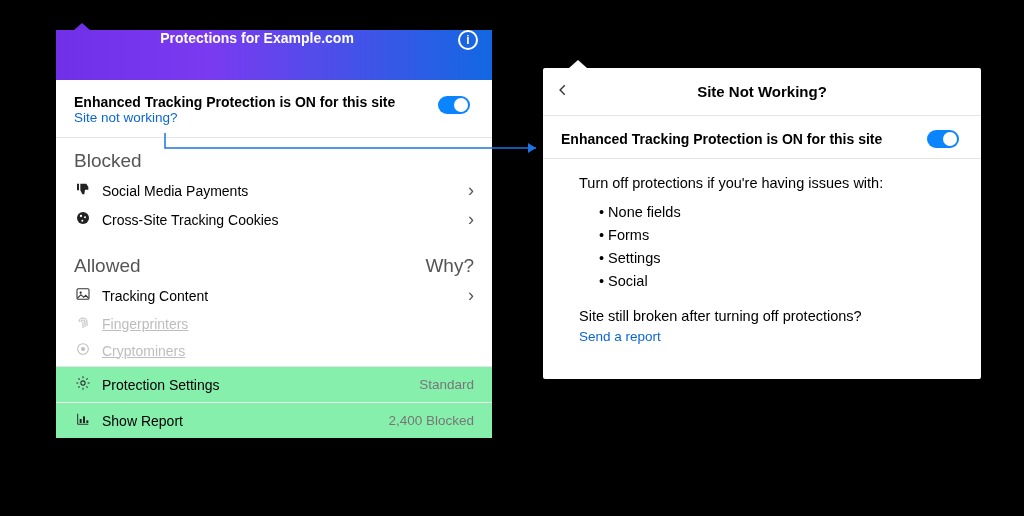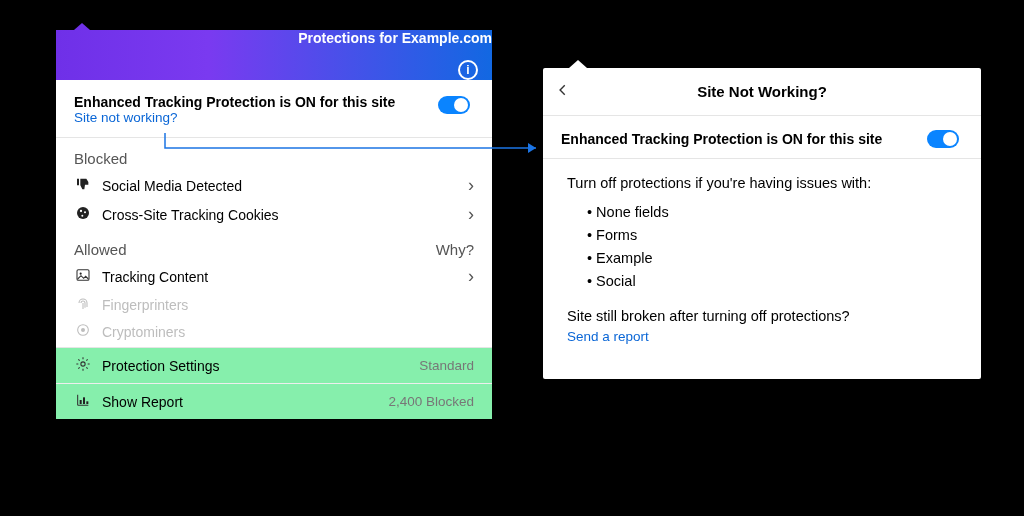--- a/index.html
+++ b/index.html
@@ -20,52 +20,51 @@
   
   #panel1 {
     left: 56px;
     top: 30px;
     width: 436px;
   }
   .p1-header {
     height: 50px;
     background: linear-gradient(90deg,#6f30e8 0%,#7a3af0 35%,#1268e2 100%);
     display: flex;
-    align-items: flex-end;
+    align-items: flex-start;
     color: #fff;
     font-weight: 600;
     font-size: 14px;
-    flex-direction: column;
   }
   .p1-header .title { flex: 1; text-align: center; }
   .p1-header .info-icon {
     width: 20px; height: 20px; border: 2px solid #fff; border-radius: 50%;
     display:flex; align-items:center; justify-content:center;
     font-size: 12px; margin-right: 14px;
   }
   .section { padding: 10px 18px; font-size: 14px; }
   .sec-top { display:flex; align-items:flex-start; border-bottom:1px solid #e5e5e5; padding-bottom:12px;}
   .sec-top .txt { flex:1; padding-top:4px;}
   .sec-top .etp { font-weight:600; font-size:14px;}
   .link { color:#0a66d6; cursor:pointer; font-size:13.5px; }
   .toggle {
     width: 32px; height: 18px; background:#0a84ff; border-radius: 10px;
     position: relative; flex-shrink:0; margin-top:6px; margin-right:4px;
   }
   .toggle::after{
     content:""; position:absolute; right:2px; top:2px; width:14px; height:14px;
     background:#fff; border-radius:50%;
   }
-  .catlabel { color:#555; font-size:15px; margin-top:4px; margin-bottom:4px; display:flex;}
+  .catlabel { color:#555; font-size:19px; margin-top:4px; margin-bottom:4px; display:flex;}
   .catlabel .why { margin-left:auto; color:#555; }
   .row { display:flex; align-items:center; padding:4px 0; cursor:pointer;}
   .row .icon { width:18px; text-align:center; margin-right:10px; color:#222; font-size:15px;}
   .row .label { flex:1; font-size:14px; }
   .row .chev { color:#555; font-size:18px; }
-  .muted .icon, .muted .label { color:#bdbdbd; }
+  .muted .icon, .muted .label { color:#bdbdbd;text-decoration:underline; }
   .footer { border-top:1px solid #e5e5e5; background:#86efac;}
   .footer .row { padding:8px 18px;}
   .footer .right { color:#777; font-size:13.5px; }
   
   #panel1::before{
     content:""; position:absolute; top:-7px; left:18px;
     border-left:8px solid transparent; border-right:8px solid transparent;
     border-bottom:7px solid #6f30e8;
   }
 
@@ -81,21 +80,21 @@
     border-bottom:8px solid #fff;
   }
   .p2-header{
     height:48px; display:flex; align-items:center; border-bottom:1px solid #e5e5e5;
     font-weight:700; font-size:15px;
   }
   .p2-header .back{ width:40px; text-align:center; font-size:18px; cursor:pointer; color:#333;}
   .p2-header .title{ flex:1; text-align:center; margin-left:-40px;}
   .p2-etp{ display:flex; align-items:center; padding:14px 18px 10px; border-bottom:1px solid #e5e5e5;}
   .p2-etp .t{ flex:1; font-weight:600; font-size:14px;}
-  .p2-body{ padding:14px 24px 32px; font-size:14.5px; line-height:1.45;}
+  .p2-body{ padding:14px 36px 32px; font-size:14.5px; line-height:1.45;}
   .p2-body ul{ margin:8px 0 14px 10px; padding-left:10px;}
   .p2-body li{ margin:2px 0; list-style: none;}
   .p2-body li::before{ content:"• "; }
 
   
   #connector{
     position:absolute;
     pointer-events:none;
   }
   svg .ic-stroke { stroke:#333; stroke-width:1.6; fill:none; }
@@ -121,38 +120,38 @@
     <div class="catlabel">
         <span>Blocked</span>
       </div>
 
     <div class="row">
       <span class="icon">
         <svg width="16" height="16" viewBox="0 0 24 24">
             <path d="M3 4h3v10H3zM8 4h9l3 5v4l-5 0-1 7-3 0-3-6z" fill="#222"></path>
           </svg>
       </span>
-      <span class="label">Social Media Detected</span>
+      <span class="label">Social Media Payments</span>
       <span class="chev">›</span>
     </div>
 
     <div class="row">
       <span class="icon">
         <svg width="16" height="16" viewBox="0 0 24 24">
             <circle cx="12" cy="12" r="9" fill="#222"></circle>
             <circle cx="9" cy="9" r="1.7" fill="#fff"></circle>
             <circle cx="15" cy="11" r="1.5" fill="#fff"></circle>
             <circle cx="11" cy="16" r="1.5" fill="#fff"></circle>
           </svg>
       </span>
       <span class="label">Cross-Site Tracking Cookies</span>
       <span class="chev">›</span>
     </div>
 
-    <div class="catlabel" style="margin-top:12px;">
+    <div class="catlabel" style="margin-top:21px;">
       <span>Allowed</span>
       <span class="why">Why?</span>
     </div>
 
     <div class="row">
       <span class="icon">
         <svg width="16" height="16" viewBox="0 0 24 24">
             <rect x="3" y="4" width="18" height="16" rx="2" class="ic-stroke"></rect>
             <circle cx="8.5" cy="10" r="1.6" fill="#222"></circle>
             <path d="M4 18l5-5 4 4 3-3 4 4" class="ic-stroke"></path>
@@ -220,21 +219,21 @@
   </div>
   <div class="p2-etp">
     <span class="t">Enhanced Tracking Protection is ON for this site</span>
     <div class="toggle" style="margin-top:0;"></div>
   </div>
   <div class="p2-body">
     <div>Turn off protections if you're having issues with:</div>
     <ul>
       <li>None fields</li>
       <li>Forms</li>
-      <li>Example</li>
+      <li>Settings</li>
       <li>Social</li>
     </ul>
     <div>Site still broken after turning off protections?</div>
     <div class="link" style="">Send a report</div>
   </div>
 </div>
 
 <svg id="connector" width="1024" height="516" style="left:0;top:0;position:absolute;">
   <path d="M165 133 L165 148 L536 148" stroke="#1b74e4" stroke-width="1.5" fill="none"></path>
   <polygon points="536,148 528,143 528,153" fill="#1b74e4"></polygon>

